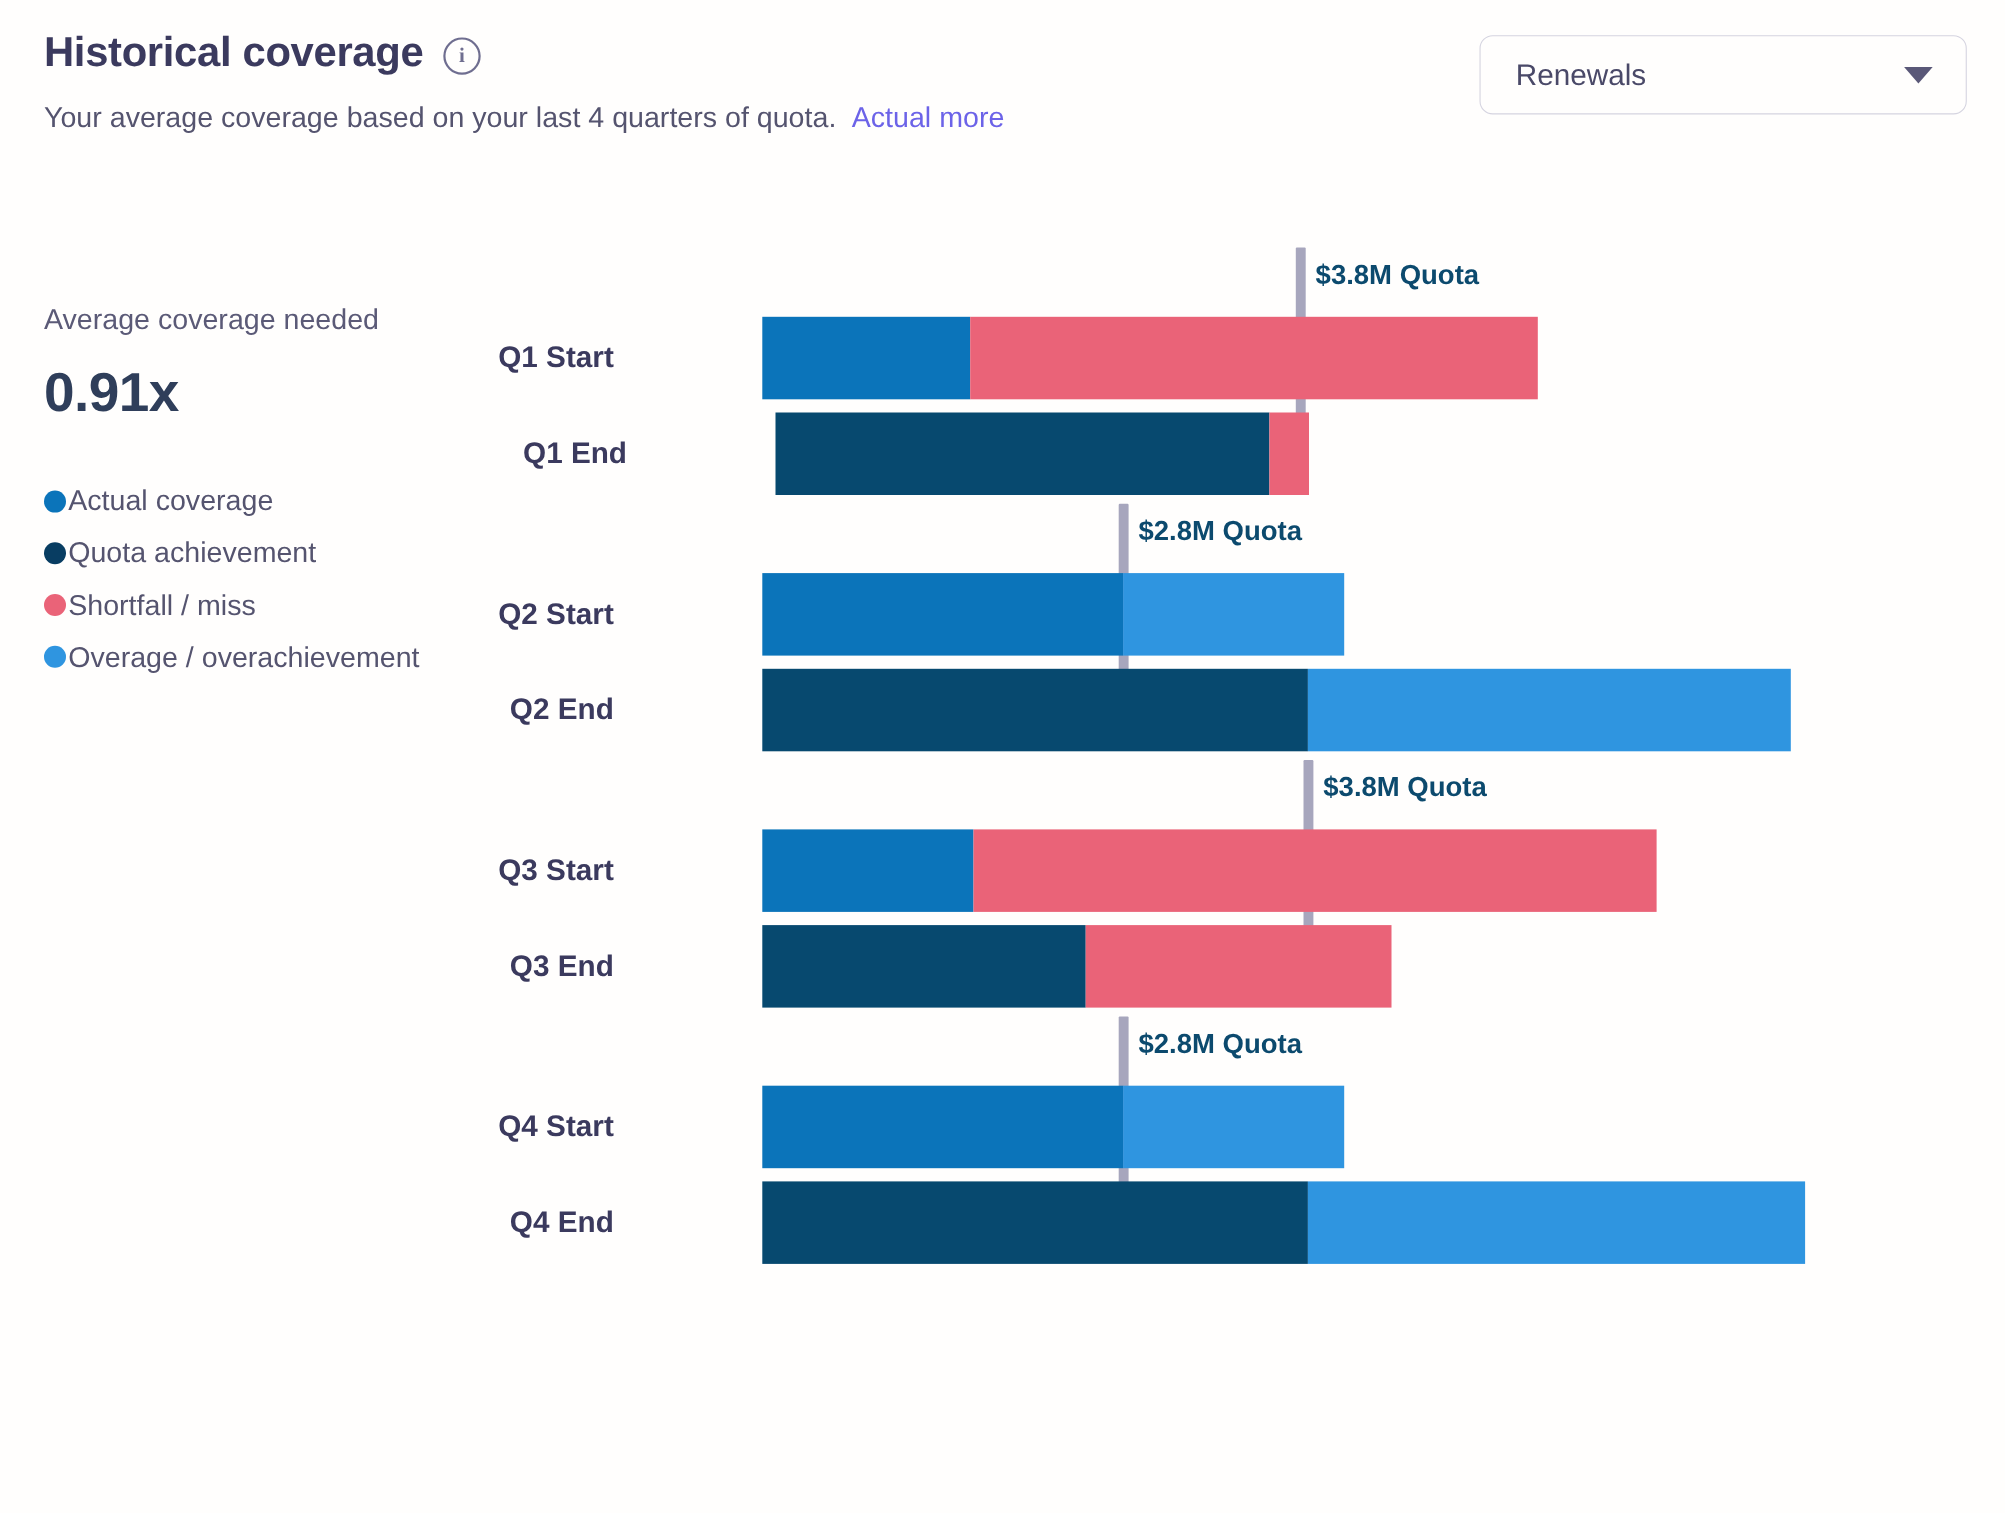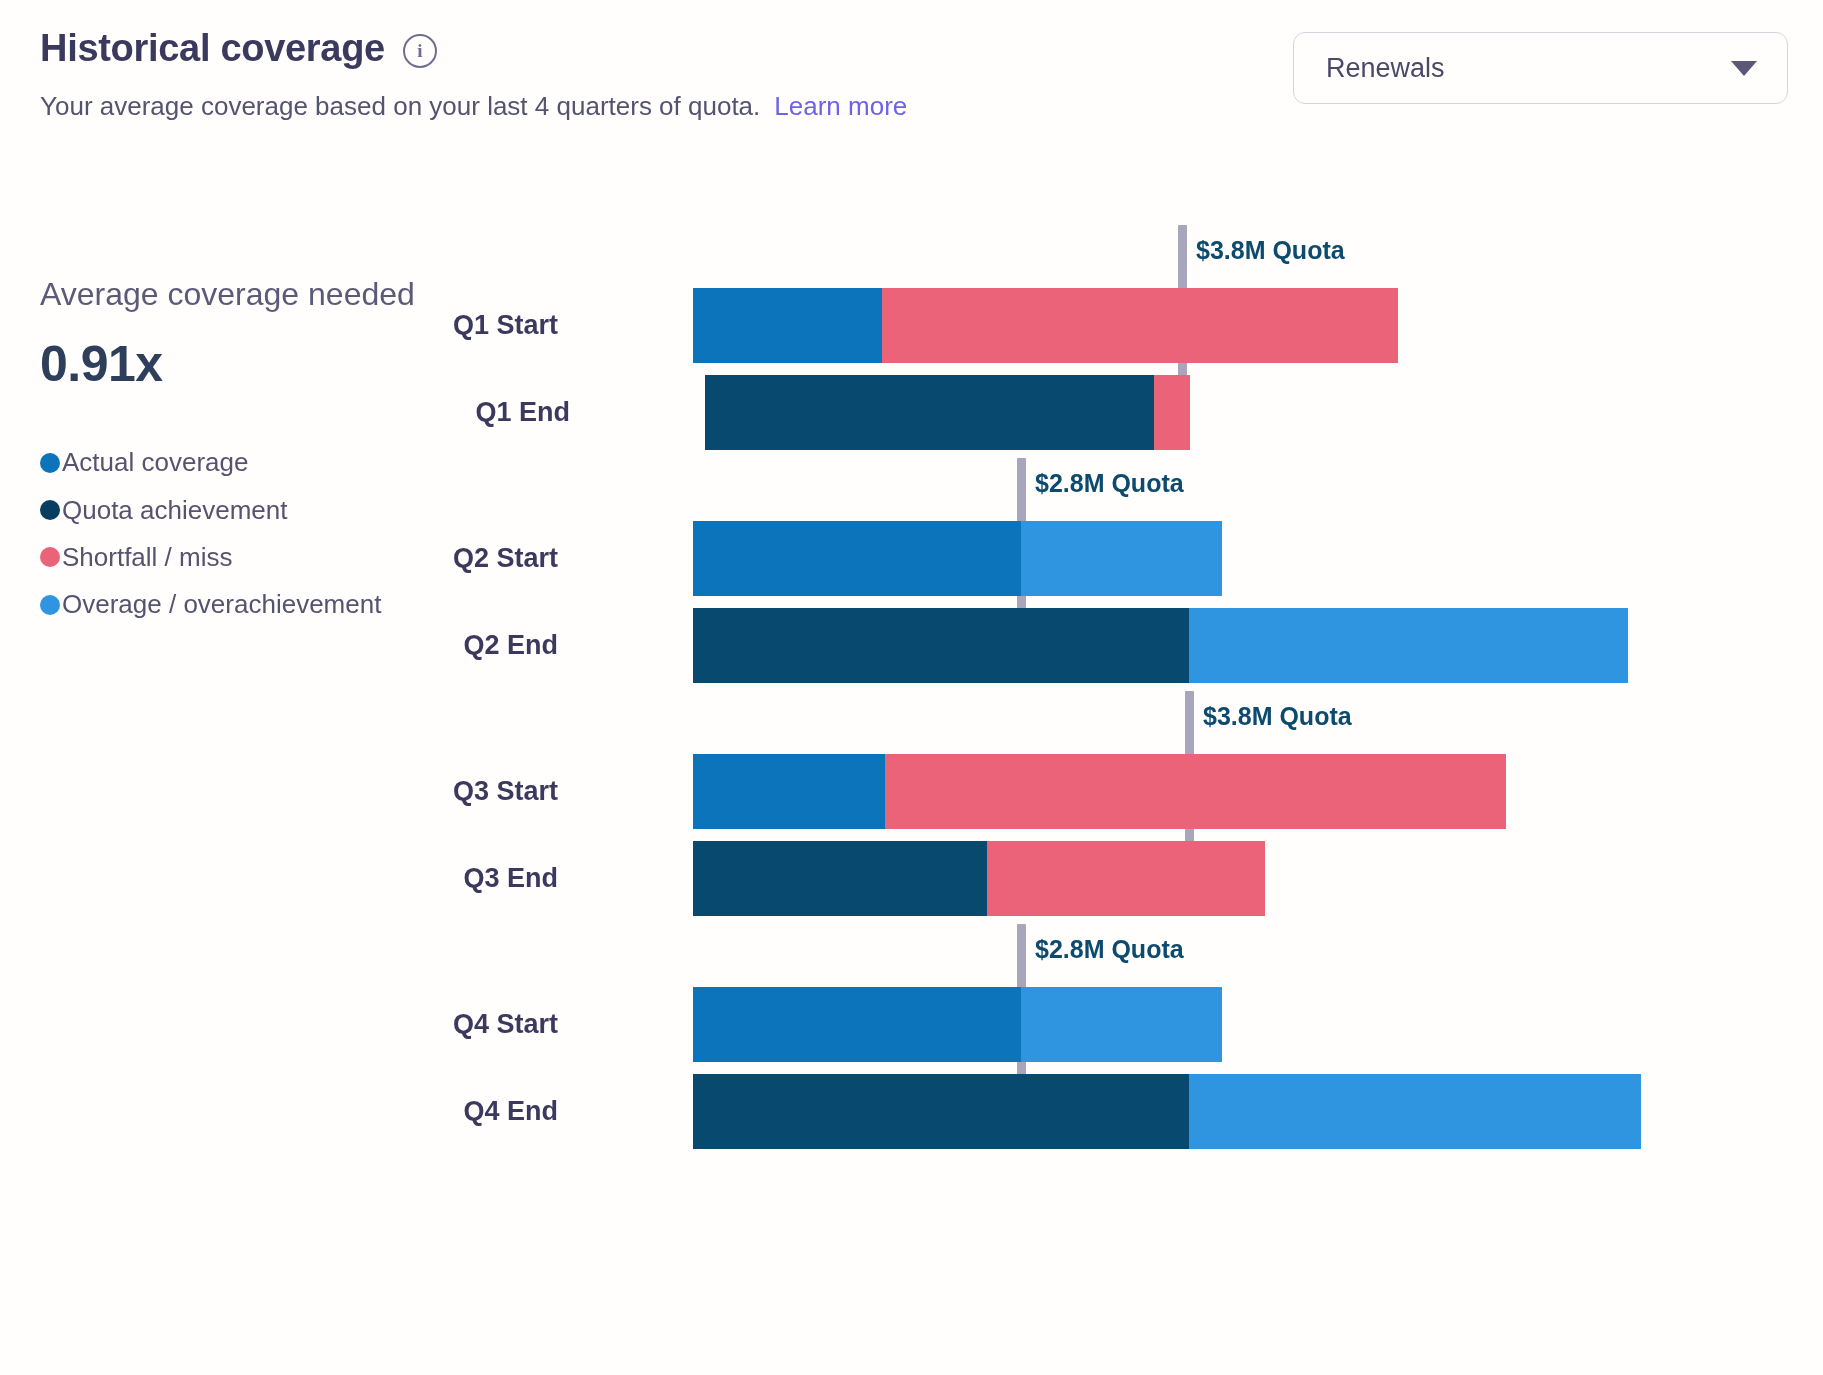--- a/index.html
+++ b/index.html
@@ -33,34 +33,34 @@
   .subtitle{
     margin-top:20px;font-size:26px;color:#55546f;line-height:1.25;
   }
   .subtitle .learn{
     color:#6c63e8;margin-left:14px;cursor:pointer;text-decoration:none;
   }
 
   
   .select{
     position:absolute;right:35px;top:32px;
-    width:495px;height:72px;
+    width:443px;height:72px;
     border:1.6px solid #d5d4e0;border-radius:12px;background:#fffefd;
     display:flex;align-items:center;justify-content:space-between;
     padding:0 30px 0 32px;box-sizing:border-box;cursor:pointer;
   }
   .select-value{font-size:27px;color:#4a4968;}
   .caret{
     width:0;height:0;border-left:13px solid transparent;
     border-right:13px solid transparent;border-top:15px solid #5a5878;
   }
 
   
   .sidecol{position:absolute;left:40px;top:275px;width:470px;}
-  .kpi-label{font-size:32px;color:#5b5a77;line-height:1.2;}
+  .kpi-label{font-size:26px;color:#5b5a77;line-height:1.2;}
   .kpi-value{
     font-size:50px;font-weight:700;color:#2f3e5a;margin-top:22px;
     letter-spacing:-0.5px;
   }
   .legend{margin-top:54px;}
   .legend-item{display:flex;align-items:center;gap:2px;margin-bottom:16px;}
   .dot{width:20px;height:20px;border-radius:50%;flex:0 0 auto;}
   .legend-label{font-size:26px;color:#55546f;line-height:1.2;}
 
   
@@ -87,21 +87,21 @@
 <body>
 
 <div class="card">
 
   <div class="header">
     <div class="title-row">
       <h1 class="title">Historical coverage</h1>
       <div class="info-icon">i</div>
     </div>
     <div class="subtitle">
-      <span>Your average coverage based on your last 4 quarters of quota.</span><a class="learn">Learn more</a>
+      <span>Your average coverage based on your last 4 quarters of quota.</span><a class="learn">Actual more</a>
     </div>
   </div>
 
   <div class="select">
     <span class="select-value">Renewals</span>
     <span class="caret"></span>
   </div>
 
   <div class="sidecol">
     <div class="kpi-label">Average coverage needed</div>

